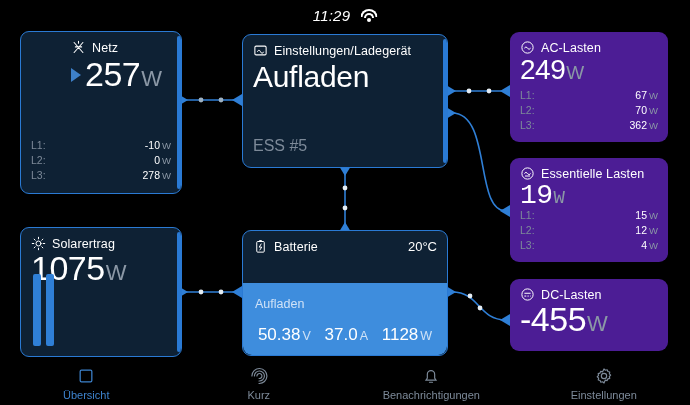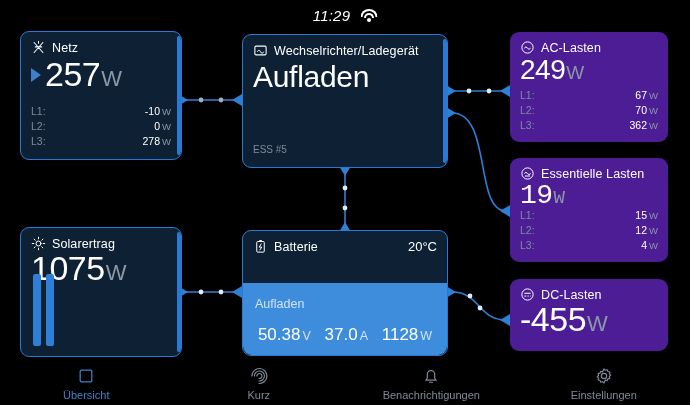--- a/index.html
+++ b/index.html
@@ -54,21 +54,21 @@
   .big .unit { font-size: 22px; color: #8b98a6; font-weight: 300; margin-left: 1px; }
   .big.mid .val { font-size: 28px; }
   .big.mid .unit { font-size: 19px; }
 
   .phases { position: absolute; left: 10px; right: 10px; font-size: 10.5px; }
   .prow { display: flex; justify-content: space-between; line-height: 14px; }
   .prow .lbl { color: #7d8a99; }
   .prow .num { color: #ffffff; }
   .prow .num .u { color: #8b98a6; font-size: 9.5px; margin-left: 2px; }
 
-  .statelbl { position: absolute; left: 10px; font-size: 10px; color: #7d8a99; }
+  .statelbl { position: absolute; left: 10px; font-size: 16px; color: #7d8a99; }
 
   
   .inv-state { padding: 2px 10px 0 10px; font-size: 30px; color: #fff; font-weight: 300; letter-spacing: -.3px; }
 
   
   .solarbars { position: absolute; left: 12px; bottom: 10px; display: flex; gap: 5px; }
   .solarbars span { display: block; width: 8px; height: 72px; background: #2f7fd6; border-radius: 2px; }
 
   
   .batt-fill {
@@ -159,21 +159,21 @@
 
     <g>
       <path d="M452,292 C480,292 478,320 506,320" fill="none" stroke="#2f7fd6" stroke-width="1.6"></path>
       <polygon points="446,286 456,292 446,298" fill="#2f7fd6"></polygon>
       <polygon points="510,314 500,320 510,326" fill="#2f7fd6"></polygon>
       <circle cx="470" cy="296" r="2.4" fill="#e4ecf3"></circle>
       <circle cx="480" cy="308" r="2.4" fill="#e4ecf3"></circle>
     </g>
   </svg>
 
-  <div class="card bordered" style="left:20px; top:31px; width:162px; height:129px;">
+  <div class="card bordered" style="left:20px; top:31px; width:162px; height:163px;padding-left:40px;">
     <div class="edge"></div>
     <div class="hdr">
       <span class="ico">
         <svg viewBox="0 0 24 24" fill="none" stroke="#ffffff" stroke-width="1.7" stroke-linecap="round">
           <path d="M5 4 L19 20 M19 4 L5 20 M7 11 H17 M12 2 V5"></path>
         </svg>
       </span>
       <span class="title">Netz</span>
     </div>
     <div class="big" style="margin-top:2px;">
@@ -199,21 +199,21 @@
 
   <div class="card bordered" style="left:242px; top:34px; width:206px; height:134px;">
     <div class="edge"></div>
     <div class="hdr">
       <span class="ico">
         <svg viewBox="0 0 24 24" fill="none" stroke="#ffffff" stroke-width="1.7">
           <rect x="3" y="5" width="18" height="14" rx="2"></rect>
           <path d="M7 14 q2.5 -5 5 0 t5 0" stroke-width="1.6"></path>
         </svg>
       </span>
-      <span class="title">Wechselrichter/Ladegerät</span>
+      <span class="title">Einstellungen/Ladegerät</span>
     </div>
     <div class="inv-state">Aufladen</div>
     <div class="statelbl" style="bottom:12px;">ESS #5</div>
   </div>
 
   <div class="card" style="left:510px; top:32px; width:158px; height:110px;">
     <div class="hdr">
       <span class="ico">
         <svg viewBox="0 0 24 24" fill="none" stroke="#ffffff" stroke-width="1.6">
           <circle cx="12" cy="12" r="9"></circle>

